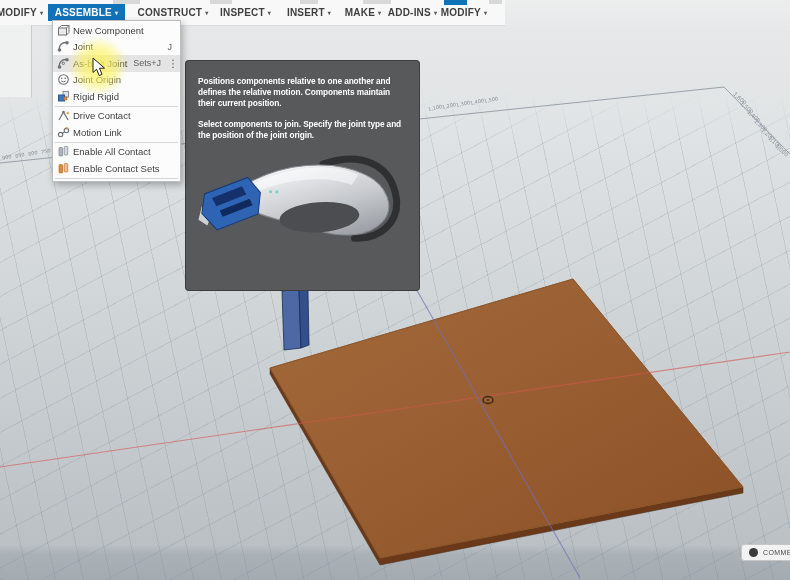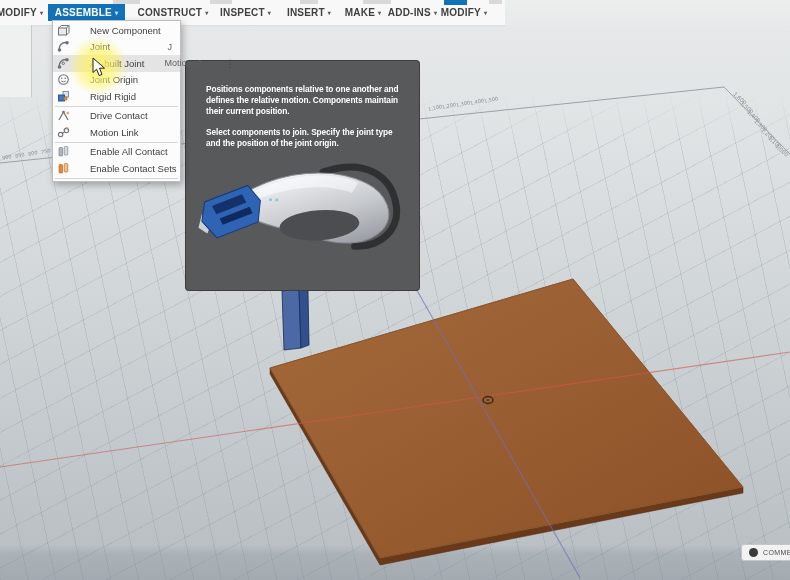--- a/index.html
+++ b/index.html
@@ -41,33 +41,33 @@
     letter-spacing:.2px;cursor:default;z-index:3;}
   .tb-menu .caret{font-size:6px;margin-left:3px;color:#5a5a5a;}
   .tb-menu.active{background:var(--accent-blue,#1272b9);color:#fff;}
   .tb-menu.active .caret{color:#dce9f5;}
   .left-panel-frag{position:absolute;left:0;top:25px;width:31px;height:72px;
     background:#eff0f0;border-right:1px solid #c9cbcc;z-index:2;}
   
   .dropdown{position:absolute;left:52px;top:20px;width:129px;background:#fcfcfc;
     border:1px solid #bdbdbd;box-shadow:2px 3px 7px rgba(0,0,0,.28);z-index:10;
     padding:1px 0;box-sizing:border-box;}
-  .dd-item{height:16.5px;display:flex;align-items:center;gap:20px;
-    padding:0 4px 0 4px;cursor:default;}
+  .dd-item{height:16.5px;display:flex;align-items:center;gap:3px;
+    padding:0 4px 0 4px;cursor:default;justify-content:center;}
   .dd-item.hovered{background:#e4e4e4;}
   .dd-item .ic{width:13px;height:13px;flex:none;}
   .dd-item .lb{font-size:9.5px;color:#3e3e3e;white-space:nowrap;}
   .dd-item .sc{margin-left:auto;font-size:9px;color:#5f5f5f;padding-right:4px;}
   .dd-item .ovf{font-size:10px;color:#444;width:8px;text-align:center;}
   .dd-sep{height:1px;background:#d6d6d6;margin:1px 2px;}
   
   .tooltip{position:absolute;left:185px;top:60px;width:235px;height:231px;
     background:var(--tooltip-bg,#57595b);border:1px solid rgba(50,50,50,.7);
     border-radius:4px;box-sizing:border-box;padding:15px 12px 10px 12px;z-index:9;}
-  .tooltip p{margin:8px;font-size:8.3px;font-weight:bold;color:#fff;
+  .tooltip p{margin:0;font-size:8.3px;font-weight:bold;color:#fff;
     line-height:1.33;letter-spacing:-.1px;}
   .tooltip p + p{margin-top:10px;}
   .tt-img{margin-top:10px;height:128px;position:relative;}
   
   .glow{position:absolute;left:68px;top:36px;width:60px;height:60px;border-radius:50%;
     background:radial-gradient(circle,rgba(255,243,96,.95) 0%,rgba(255,243,96,.55) 42%,
                rgba(255,243,96,0) 70%);z-index:11;pointer-events:none;}
   .cursor{position:absolute;left:92px;top:57px;z-index:12;pointer-events:none;}
 </style>
 </head>
@@ -195,21 +195,21 @@
     </div>
 
     <div class="dd-item hovered">
       <svg class="ic" viewBox="0 0 13 13">
         <path d="M2.5,10 A6,6 0 0 1 10,2.8" fill="none" stroke="#6f7276" stroke-width="1.3"></path>
         <circle cx="2.5" cy="10" r="1.8" fill="#6f7276"></circle>
           <circle cx="10" cy="2.8" r="1.8" fill="#6f7276"></circle>
         <circle cx="6.3" cy="6.3" r="1.2" fill="none" stroke="#6f7276"></circle>
       </svg>
       <span class="lb">As-built Joint</span>
-      <span class="sc">Motion+J</span>
+      <span class="sc">Sets+J</span>
       <span class="ovf">⋮</span>
     </div>
 
     <div class="dd-item">
       <svg class="ic" viewBox="0 0 13 13">
         <circle cx="6.5" cy="6.5" r="4.8" fill="none" stroke="#6f7276" stroke-width="1.1"></circle>
         <circle cx="4.8" cy="5.3" r="0.8" fill="#6f7276"></circle>
           <circle cx="8.2" cy="5.3" r="0.8" fill="#6f7276"></circle>
         <path d="M4.3,8 Q6.5,9.6 8.7,8" fill="none" stroke="#6f7276"></path>
       </svg>

